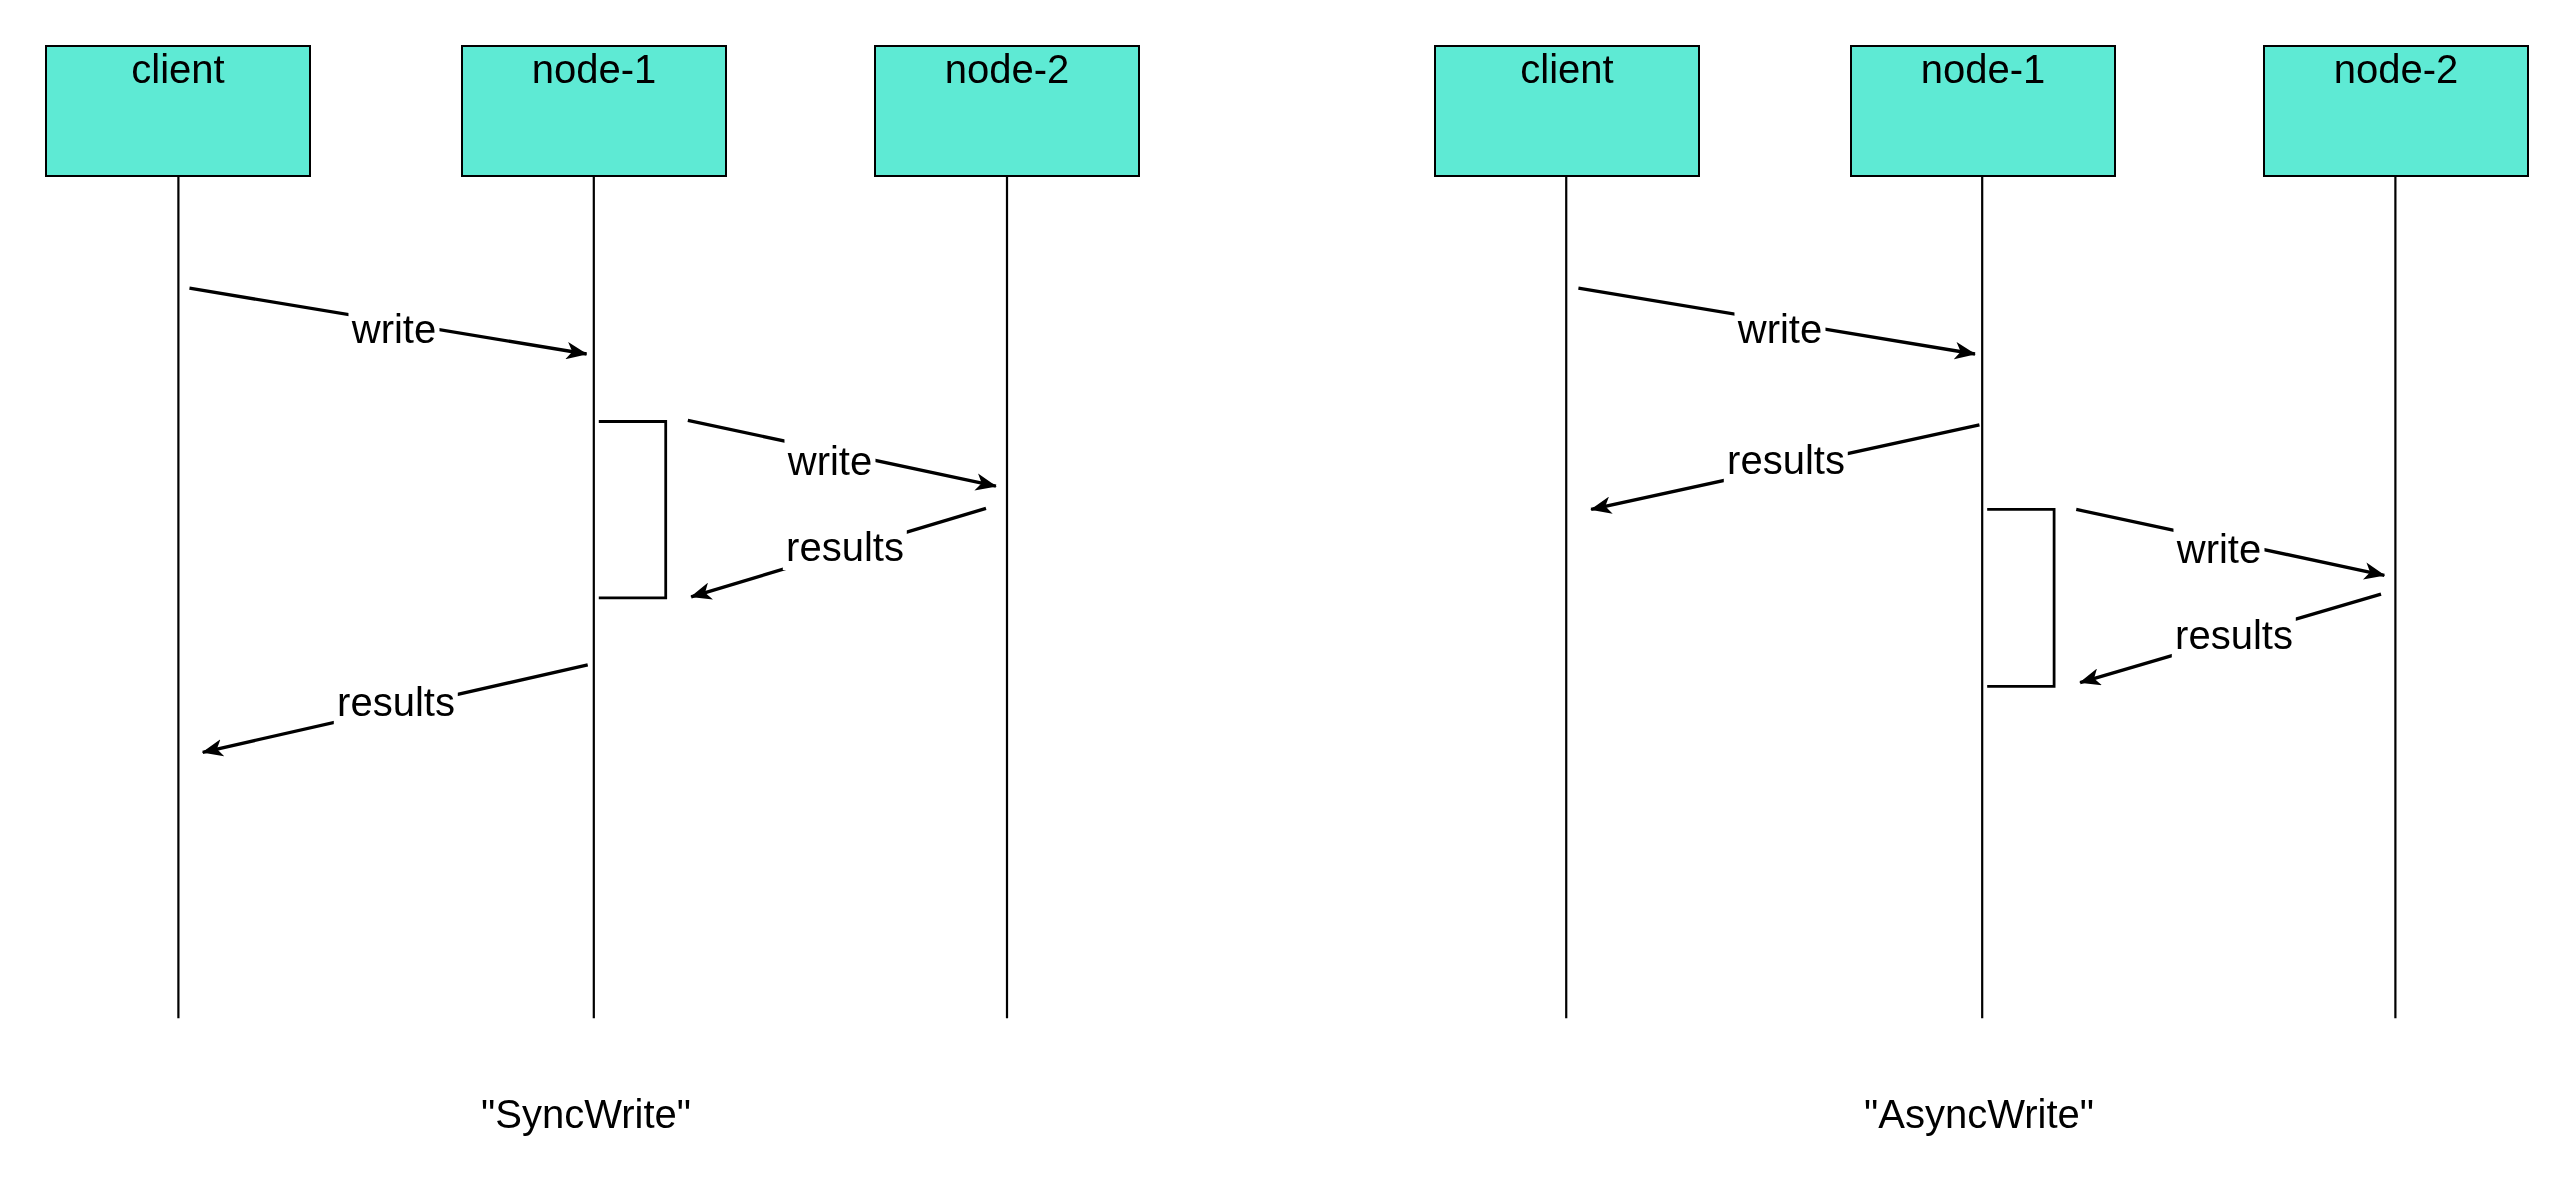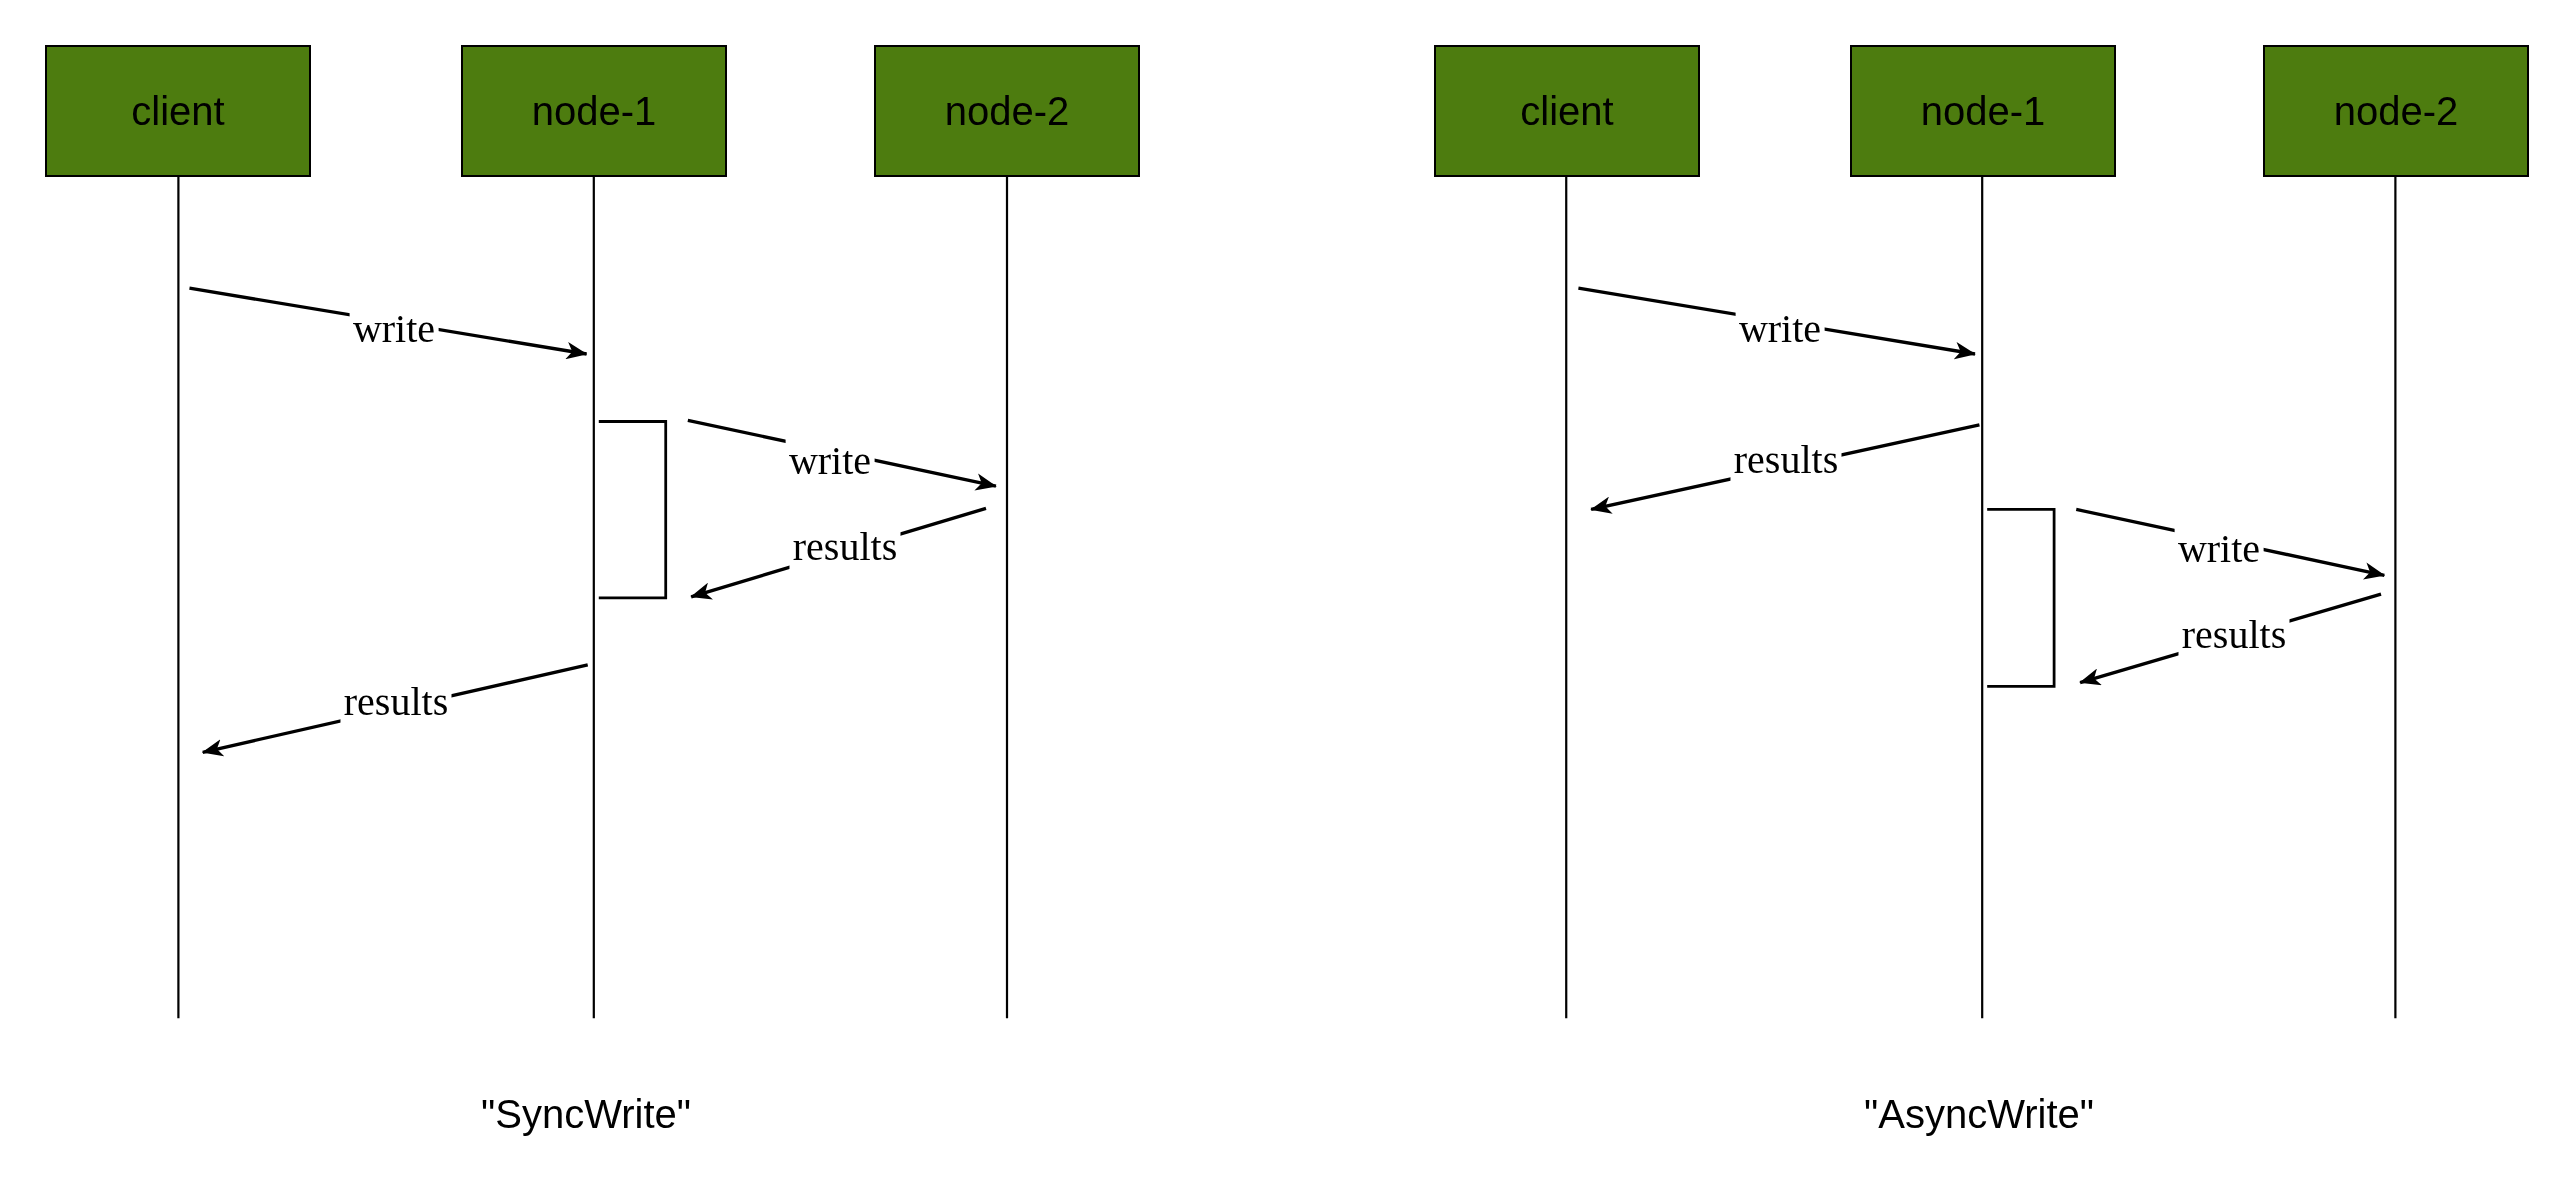--- a/index.html
+++ b/index.html
@@ -24,39 +24,37 @@
     top: 0;
     width: 2576px;
     height: 1197px;
   }
   .actor {
     position: absolute;
     box-sizing: border-box;
     width: 266px;
     height: 132px;
     border: 2.8px solid #000000;
-    background: #4d7c0f;
+    background: #5eead4;
     display: flex;
-    align-items: center;
     justify-content: center;
   }
   .actor span {
     font-size: 40px;
     line-height: 1.1;
     white-space: nowrap;
   }
   .msg-label {
     position: absolute;
     transform: translate(-50%, -50%);
     background: #ffffff;
     padding: 0 3.3px;
     font-size: 40px;
     line-height: 1.15;
     white-space: nowrap;
-    font-family: Liberation Serif, serif;
   }
   .caption {
     position: absolute;
     transform: translate(-50%, -50%);
     font-size: 40px;
     line-height: 1.15;
     white-space: nowrap;
   }
 </style>
 </head>

